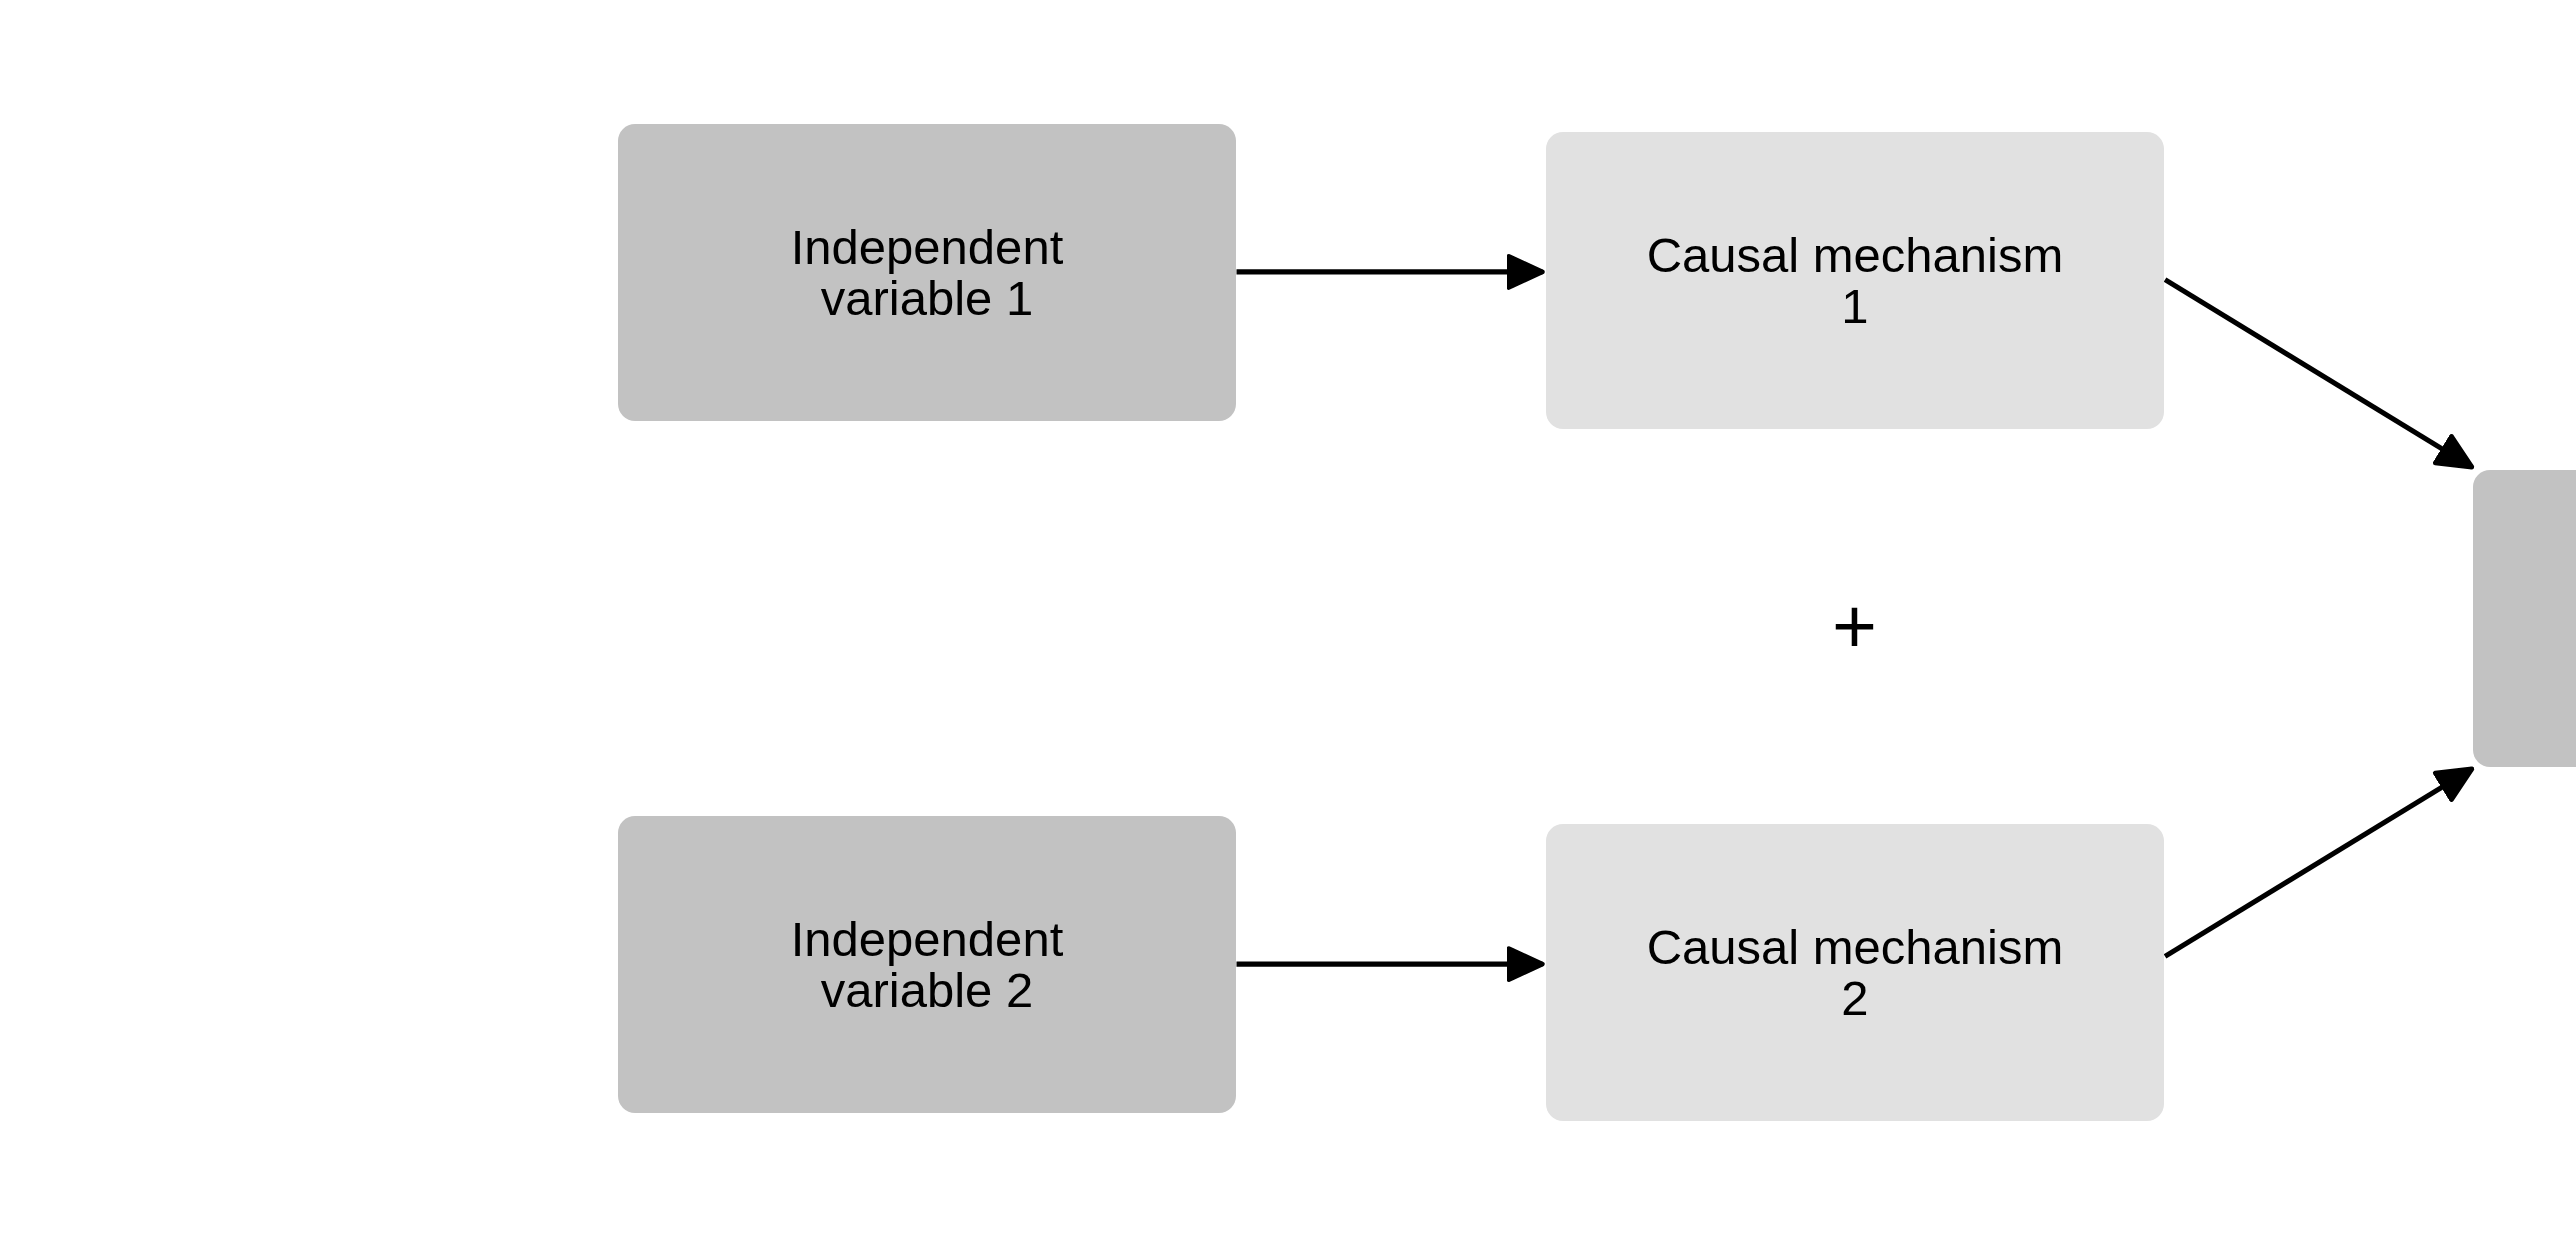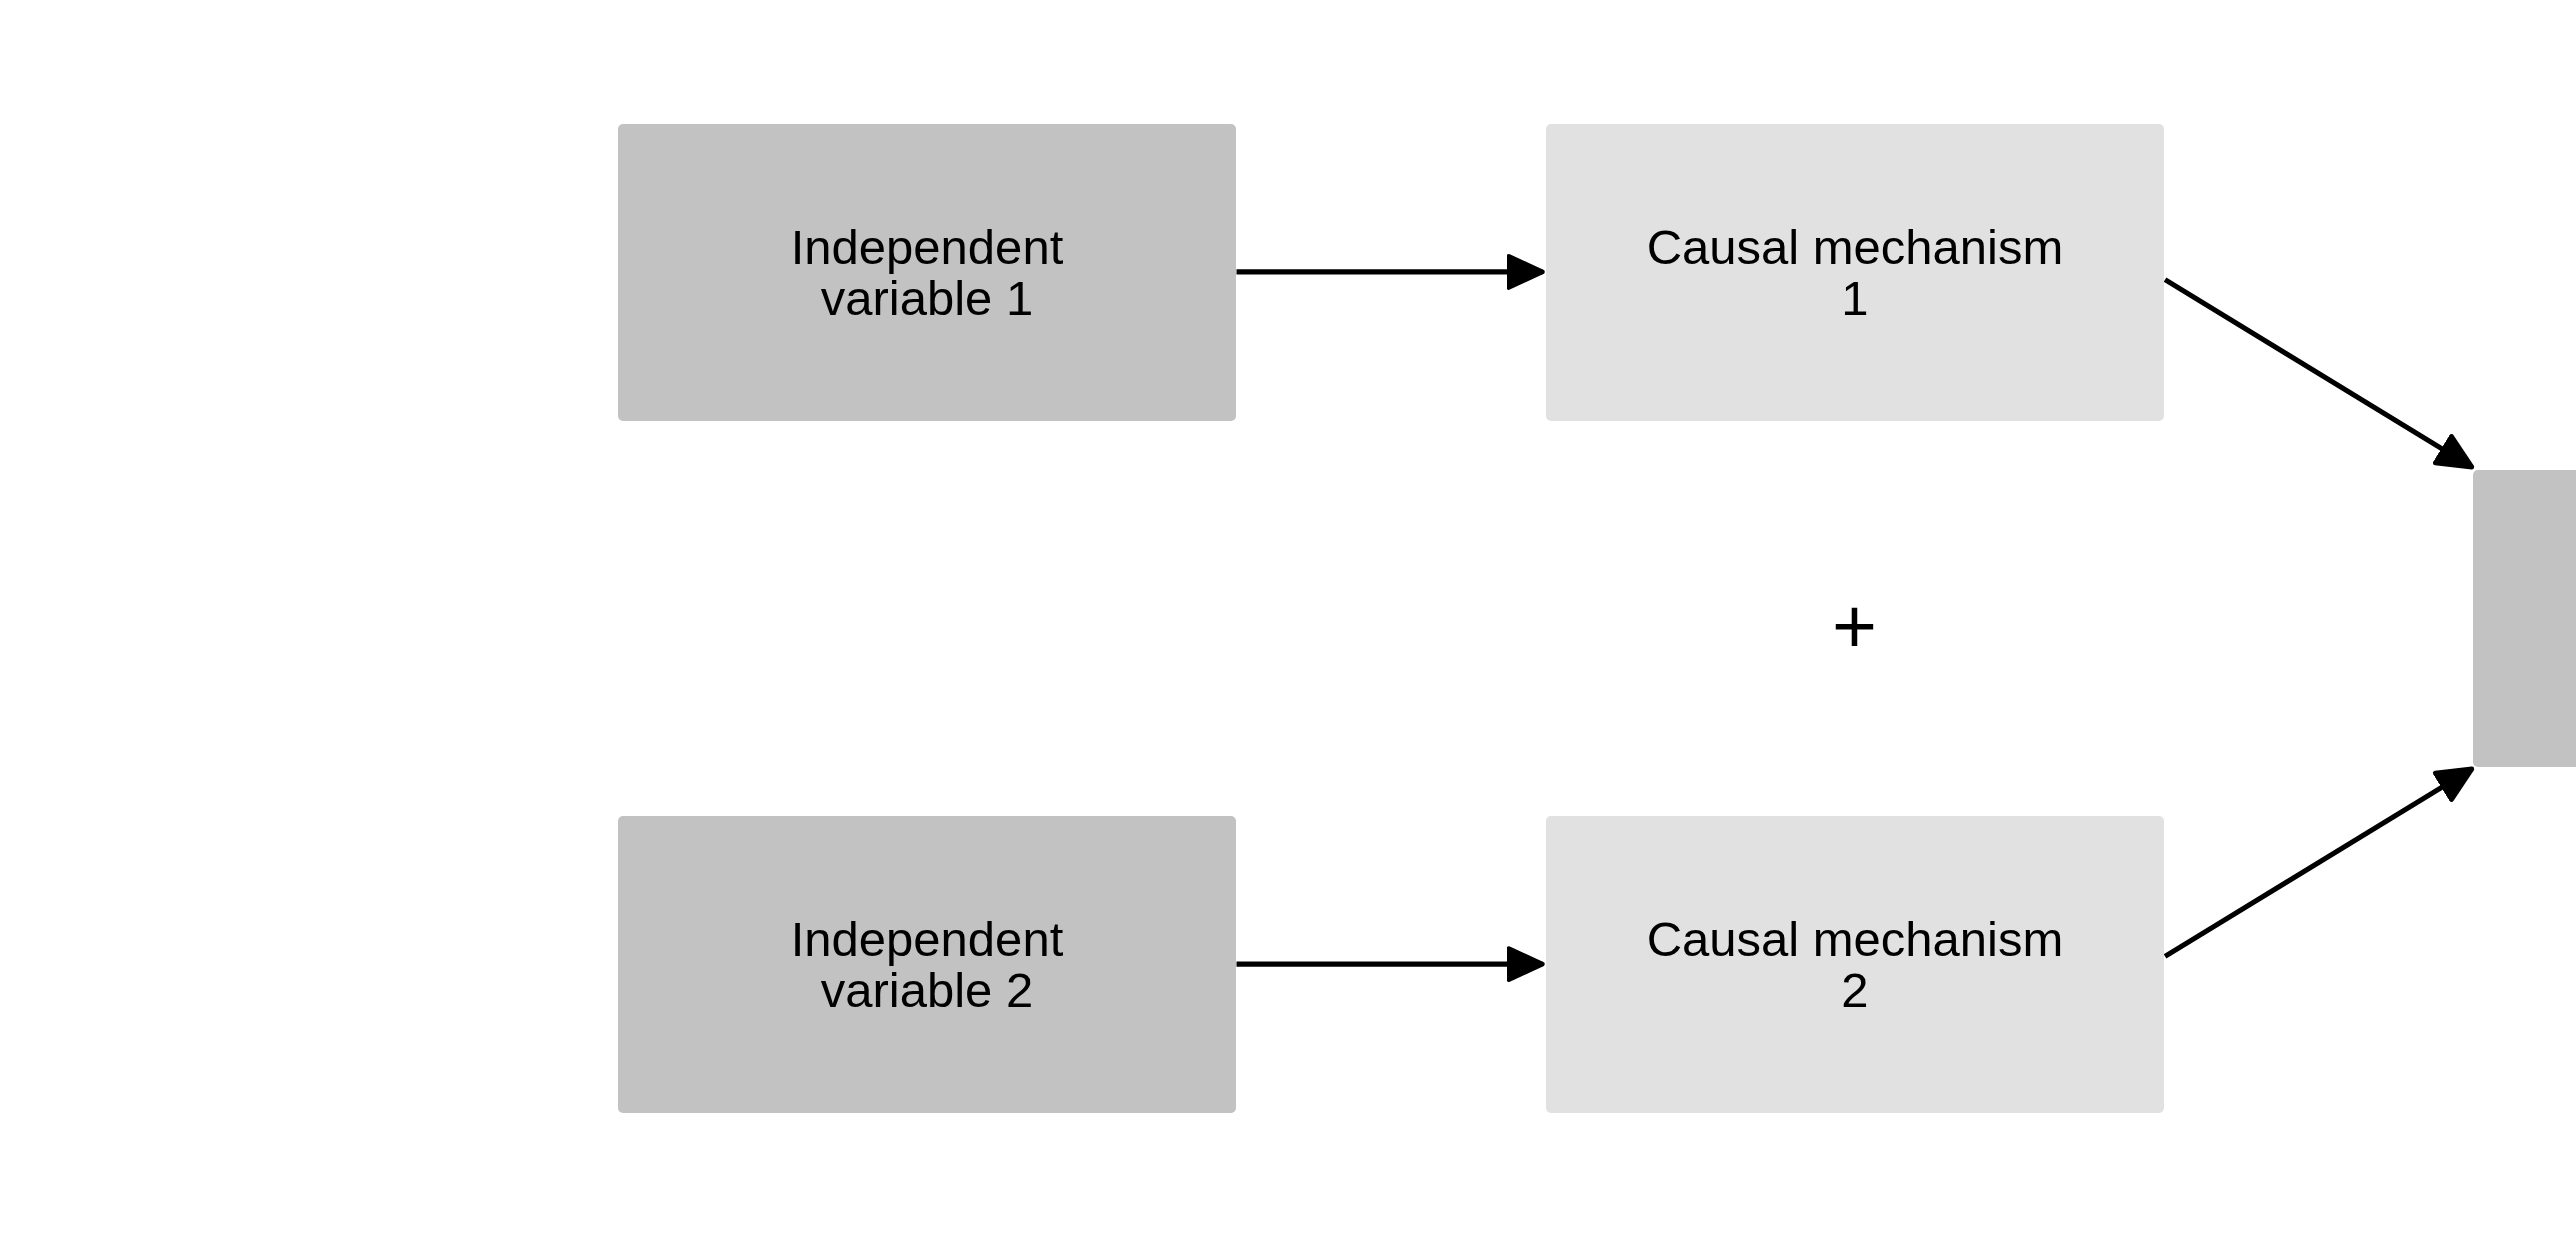--- a/index.html
+++ b/index.html
@@ -11,34 +11,34 @@
     overflow: hidden;
     font-family: "Liberation Sans", sans-serif;
   }
   #arrows {
     position: absolute;
     left: 0; top: 0;
     width: 3709px; height: 1236px;
   }
   .node {
     position: absolute;
-    border-radius: 5px;
+    border-radius: 17px;
     display: flex;
     align-items: center;
     justify-content: center;
   }
   .node-label {
     font-size: 49px;
     line-height: 1.04;
     color: #000000;
     text-align: center;
     white-space: pre-line;
   }
   .node-primary   { background: #c2c2c2; }
-  .node-secondary { background: #e1e1e1; }
+  .node-secondary { background: #e1e1e1; margin-top: 8px; }
 
   .n-iv1 { left: 618px; top:  124px; width: 618px; height: 297px; }
   .n-cm1 { left: 1546px; top:  124px; width: 618px; height: 297px; }
   .n-dv  { left: 2473px; top:  470px; width: 618px; height: 297px; }
   .n-iv2 { left: 618px; top: 816px; width: 618px; height: 297px; }
   .n-cm2 { left: 1546px; top: 816px; width: 618px; height: 297px; }
 
   .plus-sign {
     position: absolute;
     left: 1777px; top: 554px;

